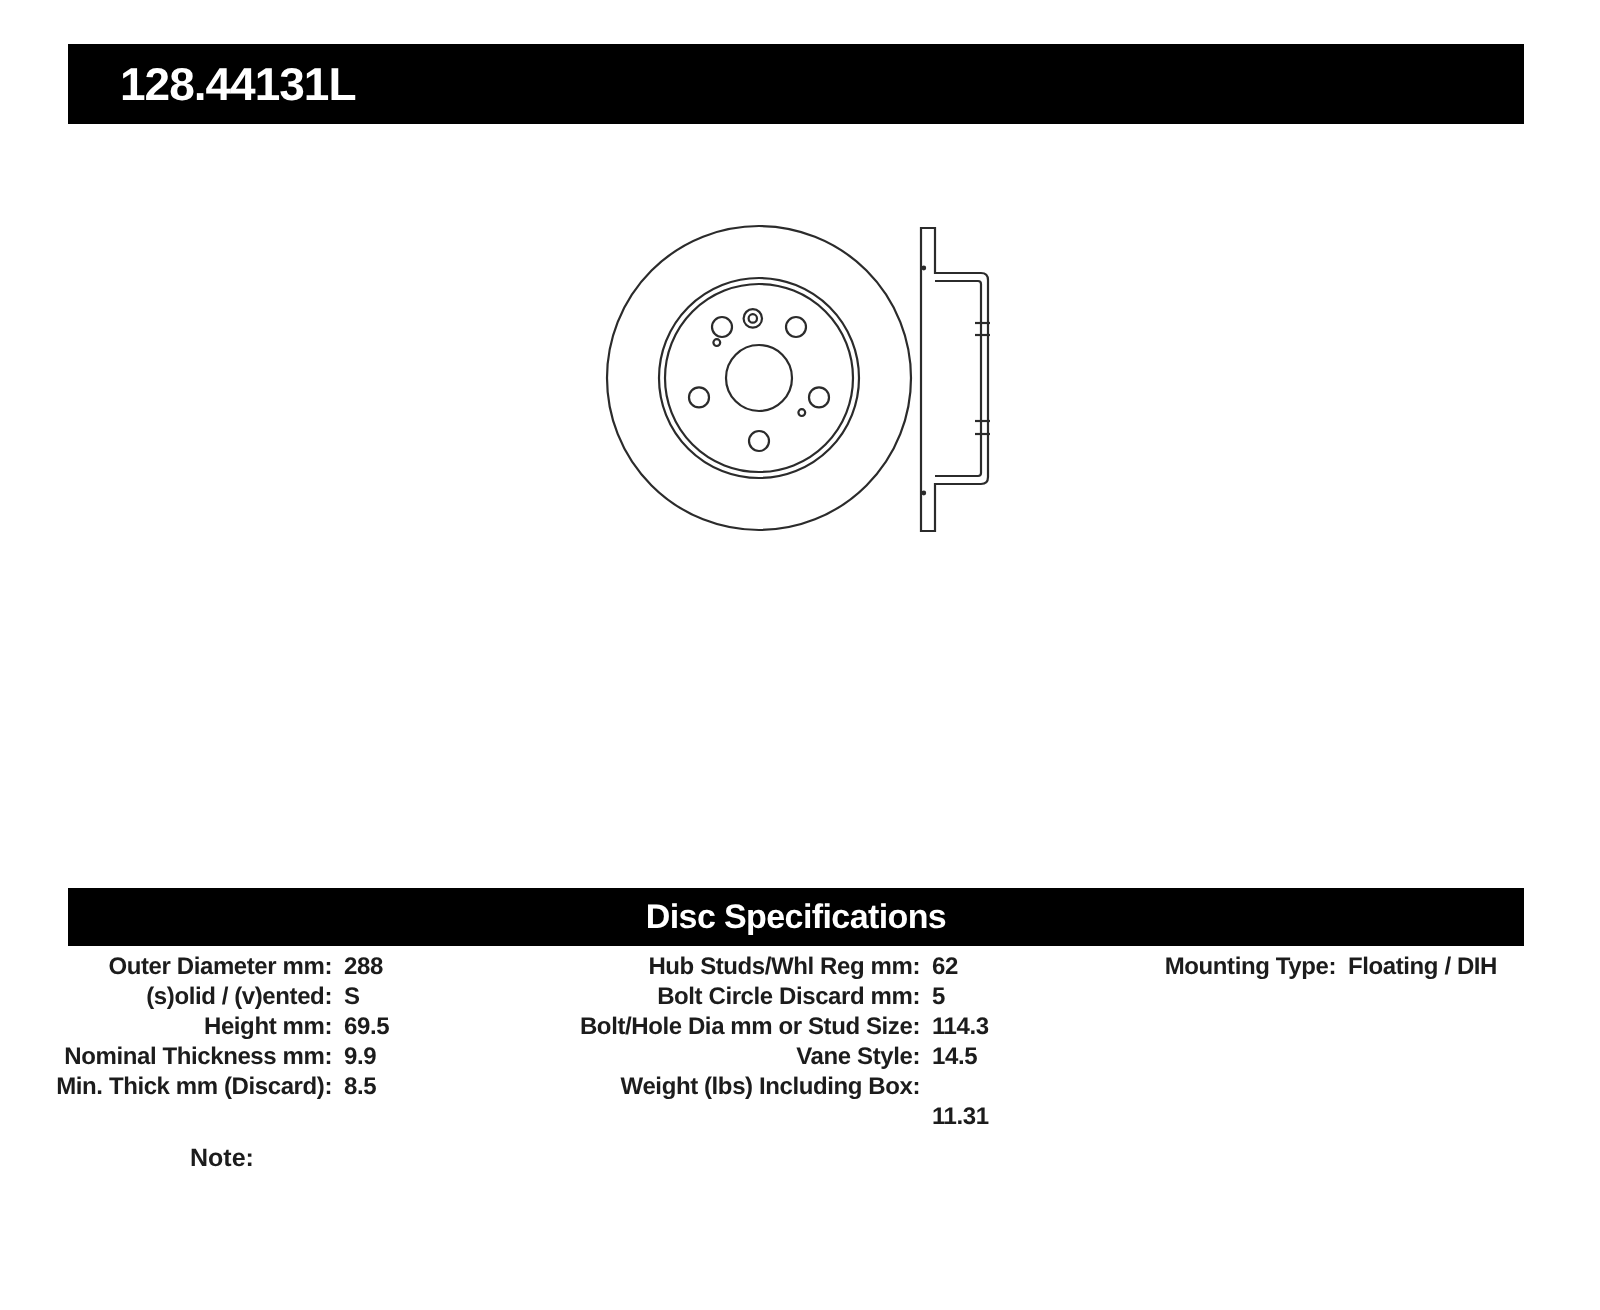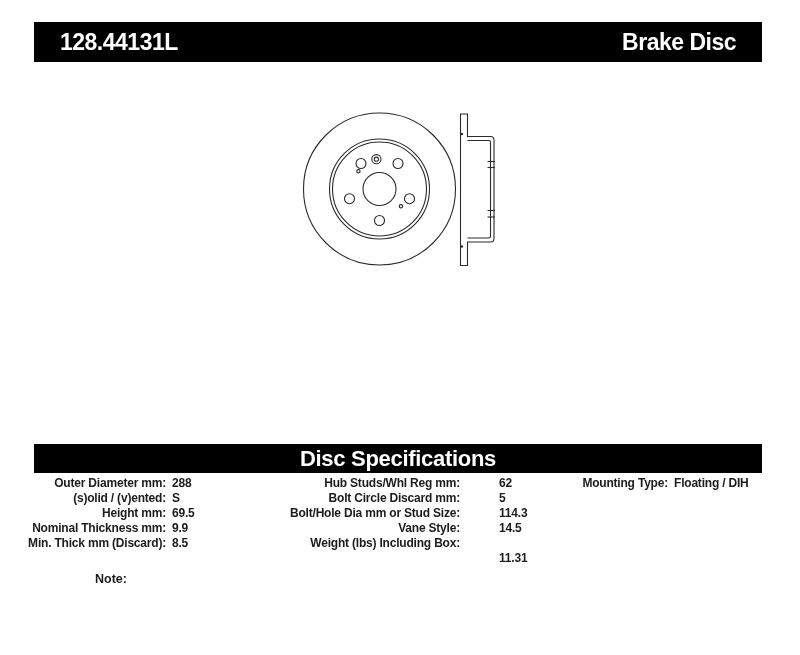--- a/index.html
+++ b/index.html
@@ -7,43 +7,42 @@
     position:relative;width:800px;height:655px;background:#ffffff;overflow:hidden;
     font-family:"Liberation Sans","DejaVu Sans",sans-serif;color:#1c1c1c;
   }
   .bar{
     position:absolute;left:34px;width:728px;background:#000;color:#fff;
     display:flex;align-items:center;box-sizing:border-box;
   }
   #top-bar{top:22px;height:40px;justify-content:space-between;padding:0 26px;}
   #top-bar .bar-text{font-size:23px;font-weight:bold;letter-spacing:-0.5px;}
   #spec-bar{top:444px;height:29px;justify-content:center;}
-  #spec-bar .bar-text{font-size:22px;font-weight:bold;letter-spacing:-0.3px;}
+  #spec-bar .bar-text{font-size:17px;font-weight:bold;letter-spacing:-0.3px;}
 
   .col-labels,.col-values{position:absolute;top:476px;font-size:12px;font-weight:bold;letter-spacing:-0.2px;}
   .col-labels{text-align:right;}
   .col-values{text-align:left;}
   .srow{height:15px;line-height:15px;white-space:nowrap;}
 
   #labels-left{right:634px;}   #values-left{left:172px;}
-  #labels-mid{right:340px;}    #values-mid{left:466px;margin-left:33px;}
+  #labels-mid{right:340px;}    #values-mid{left:466px;}
   #labels-right{right:132px;}  #values-right{left:674px;}
 
   #note-label{position:absolute;left:95px;top:572px;font-size:12.5px;font-weight:bold;}
 
   #drawing{position:absolute;left:0;top:0;}
 </style>
 </head>
 <body>
 
 <div id="page">
 
   <div class="bar" id="top-bar">
     <span class="bar-text">128.44131L</span>
-    <span class="bar-text">Brake Disc</span>
   </div>
 
   <svg id="drawing" width="800" height="440" viewBox="0 0 800 440" fill="none" stroke="#2b2b2b" stroke-width="1.1">
 
     <g>
       <circle cx="379.5" cy="189" r="76"></circle>
       <circle cx="379.5" cy="189" r="50"></circle>
       <circle cx="379.5" cy="189" r="47"></circle>
       <circle cx="379.5" cy="189" r="16.5"></circle>
 

